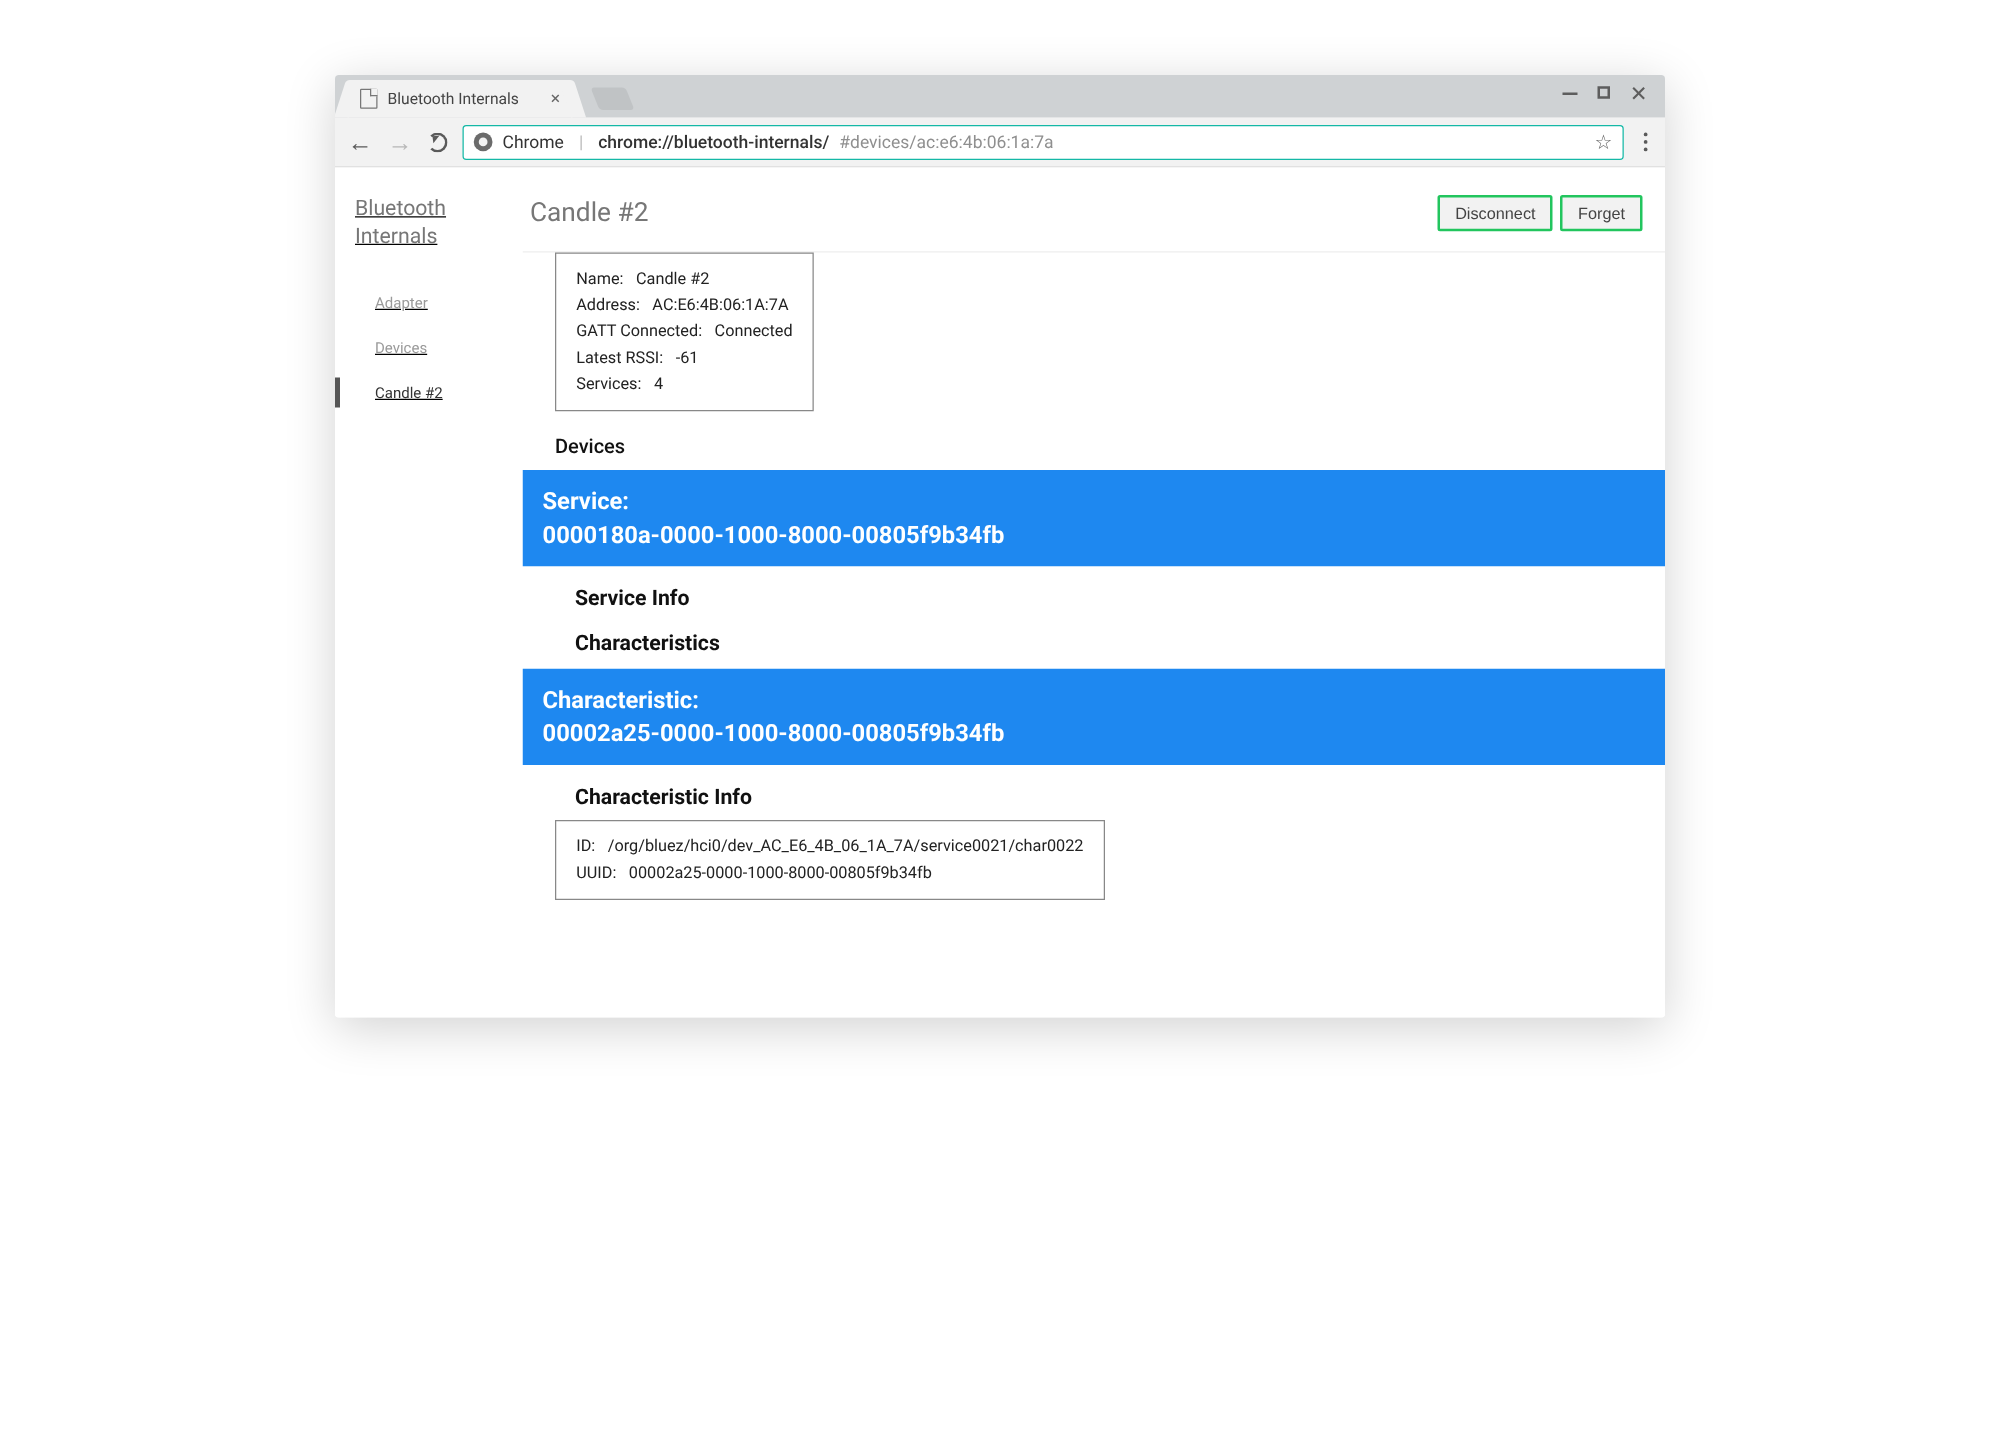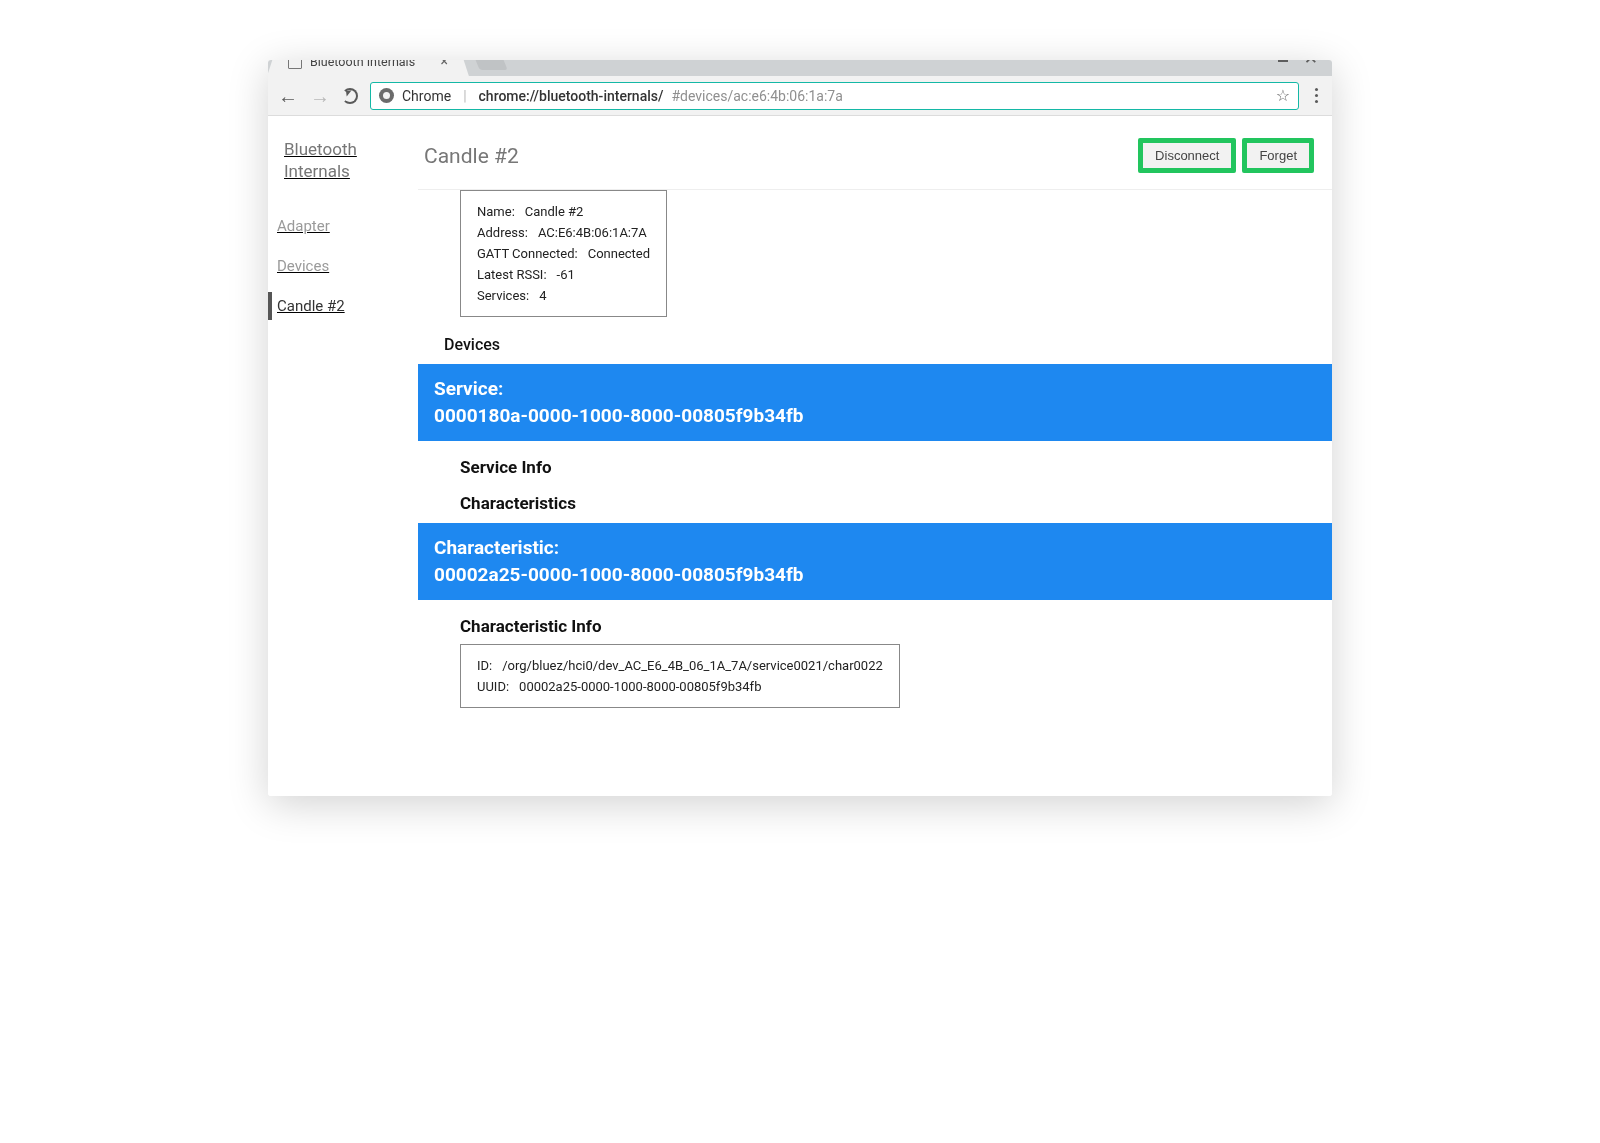--- a/index.html
+++ b/index.html
@@ -15,21 +15,21 @@
     width: 1064px;
     margin-top: 60px;
     box-shadow: 0 8px 40px rgba(0,0,0,0.18);
     border-radius: 3px;
     background: #fff;
     overflow: hidden;
   }
 
   
   .tabstrip {
-    height: 16px;
+    height: 34px;
     background: #cfd2d4;
     display: flex;
     align-items: flex-end;
     padding-left: 10px;
     position: relative;
   }
   .tab {
     background: #f2f2f2;
     height: 30px;
     padding: 0 10px;
@@ -175,23 +175,23 @@
     font-size: 14px;
     text-decoration: underline;
   }
   .app-name {
     padding: 0 16px 24px 16px;
     font-size:17px;
     color:#777;
     line-height:1.3;
   }
   .side-item {
-    padding: 11px 9px;
+    padding: 11px 32px;
     color:#9a9a9a;
-    font-size:15px;
+    font-size:12px;
     cursor:pointer;
   }
   .side-item.active {
     color:#333;
     position:relative;
   }
   .side-item.active::before{
     content:"";
     position:absolute; left:0; top:6px; bottom:6px;
     width:4px; background:#555;
@@ -204,40 +204,39 @@
     position:relative;
   }
   .header-row {
     display:flex; align-items:center;
     border-bottom:1px solid #eee;
     padding: 0 18px 16px 6px;
   }
   .page-title { font-size:21px; color:#777; flex:1;}
   .btn {
     background:#f2f2f2;
-    border:5px solid #22c55e;
+    border:2px solid #22c55e;
     font-size:13px;
     color:#444;
     padding:5px 12px;
     border-radius:2px;
     margin-left:6px;
     cursor:pointer;
   }
 
   .body-scroll { padding-left: 26px; }
   h3.section { font-size:16px; font-weight:500; color:#111; margin:18px 0 8px 0;}
   h4.sub { font-size:17px; font-weight:700; color:#111; margin:16px 0 8px 16px;}
 
   .info-box {
     border:1px solid #888;
     display:inline-block;
     padding:10px 16px;
     font-size:13px;
     color:#222;
-    margin-left:16px;
   }
   .info-box .row { padding:3px 0; }
   .info-box .row .k { display:inline-block; margin-right:10px;}
 
   .blue-bar {
     background:#1e88f0;
     color:#fff;
     font-size:19px;
     font-weight:700;
     padding:12px 16px;

